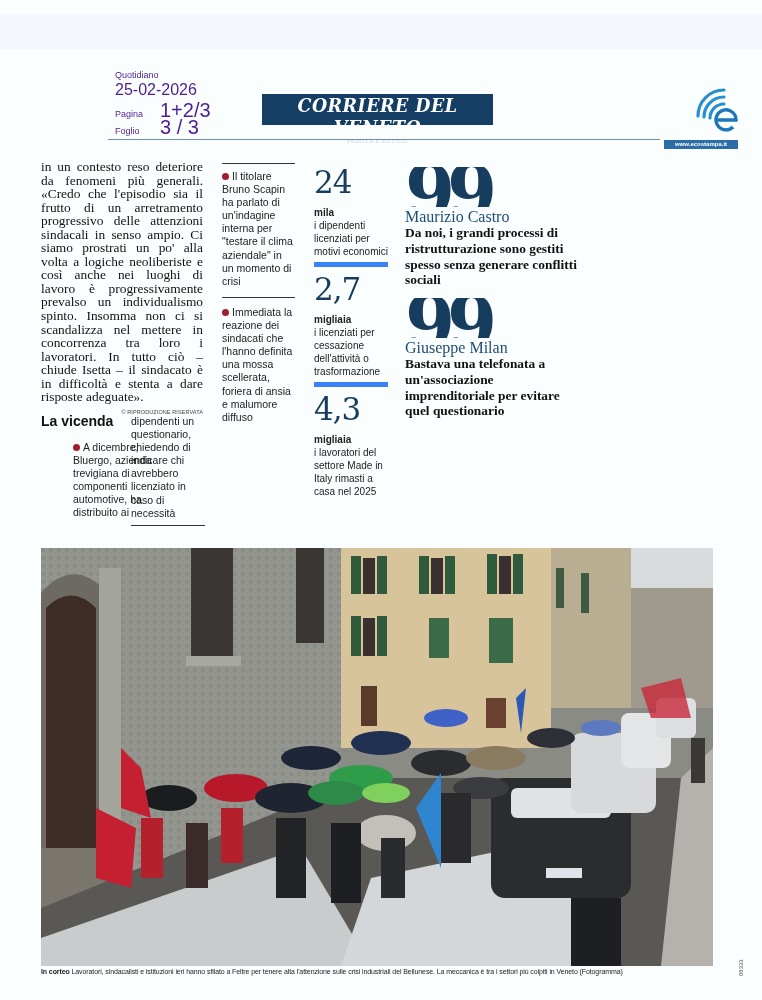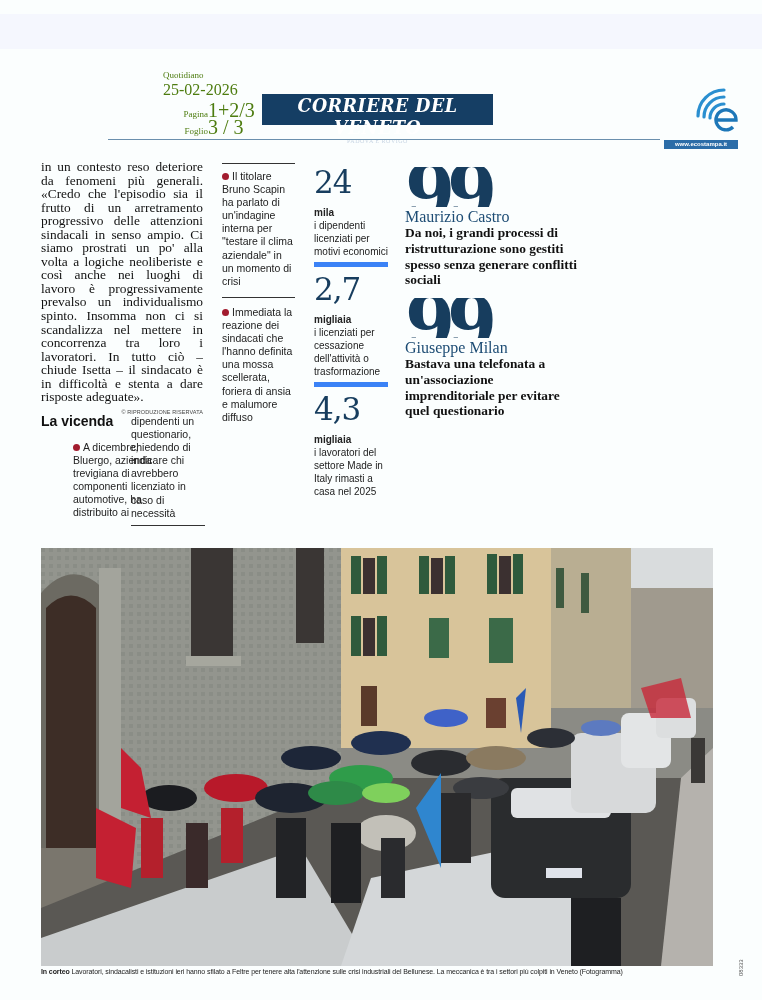--- a/index.html
+++ b/index.html
@@ -2,24 +2,24 @@
 <html><head>
 <meta charset="utf-8">
 <style>
   * { box-sizing: border-box; margin: 0; padding: 0; }
   html, body { width: 762px; height: 1000px; background: #fbfefe; overflow: hidden; }
   body { position: relative; font-family: "DejaVu Sans", sans-serif; color: #1a1a1a; }
 
   .topband { position: absolute; left: 0; top: 14px; width: 762px; height: 35px; background: #f5f7fe; }
 
   
-  .meta { position: absolute; left: 115px; top: 70px; color: #4d7c0f; font-family: Liberation Serif, serif; margin-left: 48px; }
+  .meta { position: absolute; left: 115px; top: 70px; color: #4c1d95; font-family: Liberation Sans, sans-serif; }
   .meta .q { font-size: 9px; }
   .meta .date { font-size: 16px; line-height: 18px; margin-top: 1px; }
-  .meta .row { display: flex; align-items: baseline; height: 17px; text-align: right; }
+  .meta .row { display: flex; align-items: baseline; height: 17px; }
   .meta .lbl { font-size: 9px; width: 45px; }
   .meta .val { font-size: 20px; }
   .masthead { position: absolute; left: 262px; top: 94px; width: 231px; height: 31px; background: #153e64; color: #fff; text-align: center; }
   .masthead .name { font-family: "DejaVu Serif", serif; font-weight: bold; font-style: italic; font-size: 19px; line-height: 22px; letter-spacing: 0.5px; transform: scaleX(0.92); }
   .masthead .sub { font-family: "Liberation Serif", serif; font-size: 6px; letter-spacing: 0.5px; color: #c9d6e4; line-height: 7px; }
   .logo-e { position: absolute; left: 694px; top: 86px; width: 46px; height: 46px; }
   .header-rule { position: absolute; left: 108px; top: 139px; width: 552px; height: 1px; background: #6a8fad; }
   .eco-url { position: absolute; left: 664px; top: 140px; width: 74px; height: 9px; background: #2c6da8; color: #fff; font-size: 6px; line-height: 9px; text-align: center; font-family: "Liberation Sans", sans-serif; font-weight: bold; }
 
   

